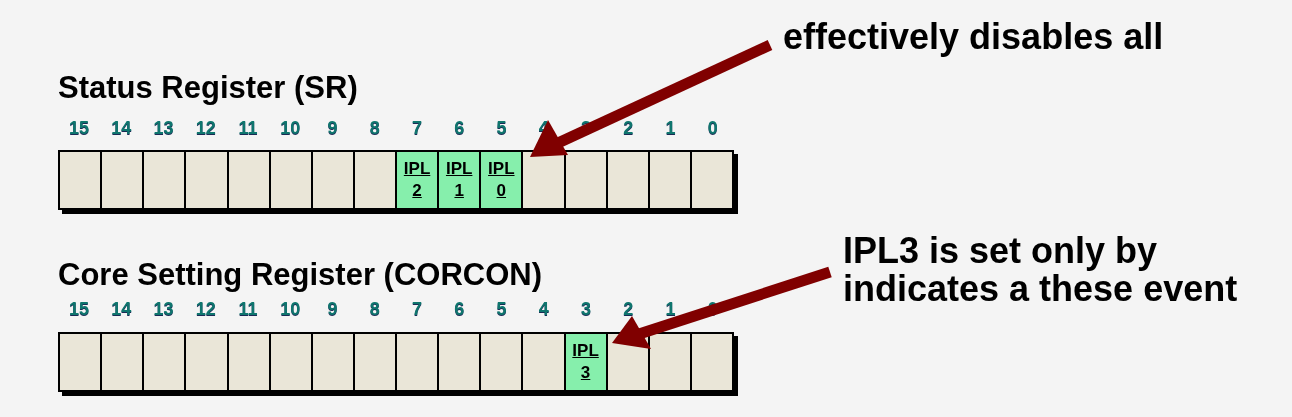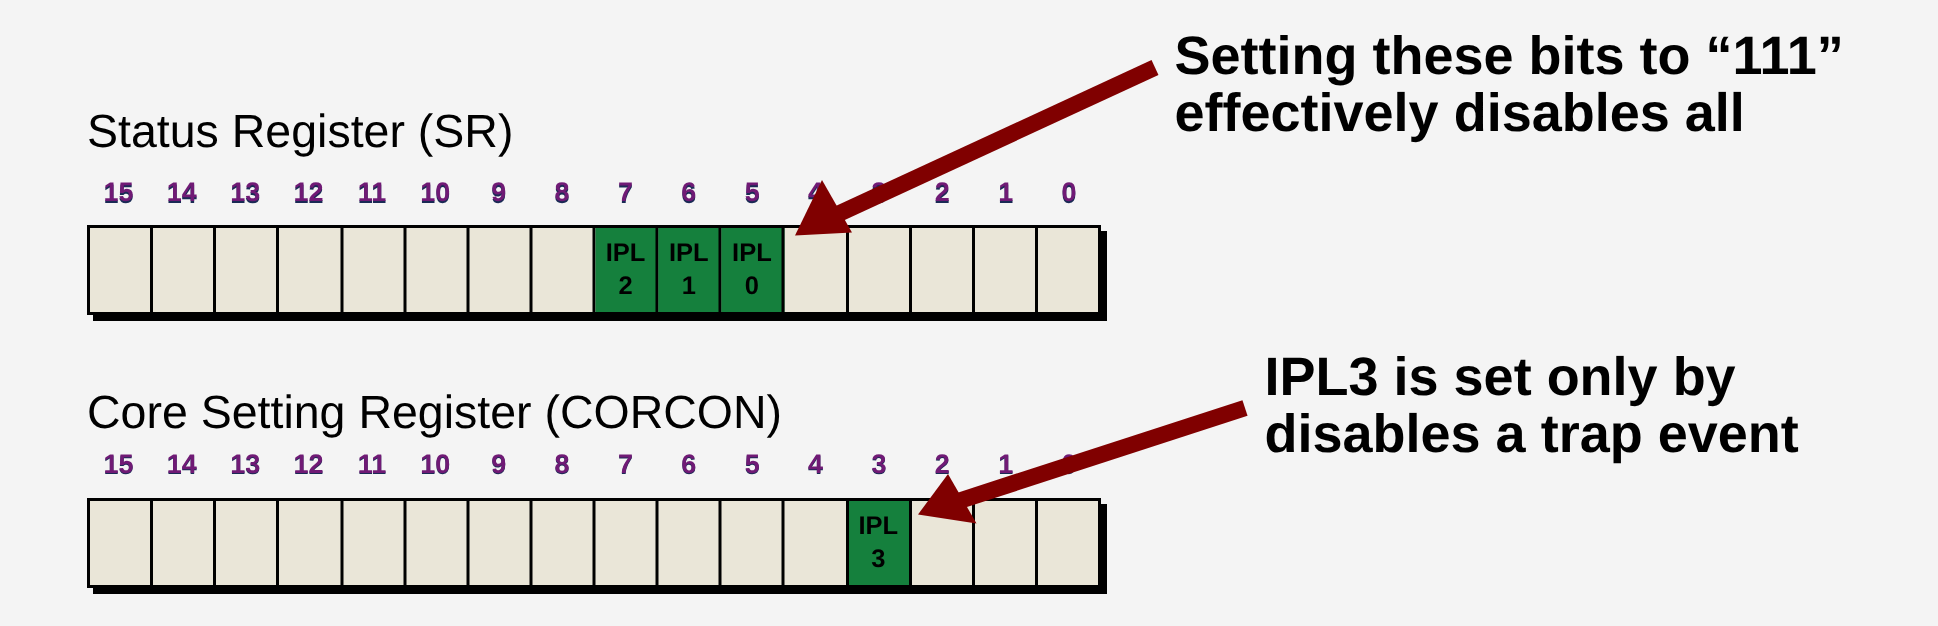--- a/index.html
+++ b/index.html
@@ -4,43 +4,43 @@
 <style>
   html, body { margin: 0; padding: 0; }
   body {
     width: 1292px; height: 417px; overflow: hidden;
     background: #f4f4f4; position: relative;
     font-family: "Liberation Sans", sans-serif;
     color: #000;
   }
   .reg-title {
     position: absolute; left: 58px;
-    font-size: 31px; font-weight: normal; white-space: nowrap;
+    font-size: 31px; font-weight: bold; white-space: nowrap;
   }
   .bitnums {
     position: absolute; left: 58px; width: 676px; height: 24px;
   }
   .bitnum {
     position: absolute; top: 0; width: 42px; text-align: center;
-    font-size: 18px; font-weight: bold; color: #701a75;
+    font-size: 18px; font-weight: bold; color: #0f766e;
     text-shadow: 0 1px 0 #1a2a55;
   }
   .register {
     position: absolute; left: 58px; width: 676px; height: 60px;
     box-sizing: border-box; border: 2px solid #000;
     background: #eae6d8; display: flex;
     box-shadow: 4px 4px 0 #000;
   }
   .cell {
     flex: 1; border-right: 2px solid #000; box-sizing: border-box;
     display: flex; flex-direction: column; align-items: center; justify-content: center;
     font-size: 17px; font-weight: bold; line-height: 22px;
   }
   .cell:last-child { border-right: none; }
-  .cell.hl { background: #15803d; }
+  .cell.hl { background: #86efac; text-decoration: underline; }
   .note {
     position: absolute; font-size: 36px; font-weight: bold; line-height: 38px;
     white-space: nowrap;
   }
   svg.arrows { position: absolute; left: 0; top: 0; pointer-events: none; }
 </style>
 </head>
 <body>
 
 <div class="reg-title" style="top:70px">Status Register (SR)</div>
@@ -209,26 +209,25 @@
       <span></span>
       <span></span>
     </div>
     <div class="cell">
       <span></span>
       <span></span>
     </div>
   </div>
 
 <div class="note" style="left:783px; top:18px">
-  <div>Setting these bits to “111”</div>
   <div>effectively disables all</div>
 </div>
 <div class="note" style="left:843px; top:232px">
   <div>IPL3 is set only by</div>
-  <div>disables a trap event</div>
+  <div>indicates a these event</div>
 </div>
 
 <svg class="arrows" width="1292" height="417">
   <g>
     <line x1="770" y1="45" x2="558" y2="143" stroke="#800000" stroke-width="11"></line>
     <polygon points="530,157 548,120 568,155" fill="#800000"></polygon>
   </g>
   <g>
     <line x1="830" y1="272" x2="636" y2="335" stroke="#800000" stroke-width="11"></line>
     <polygon points="612,343 632,316 651,349" fill="#800000"></polygon>

